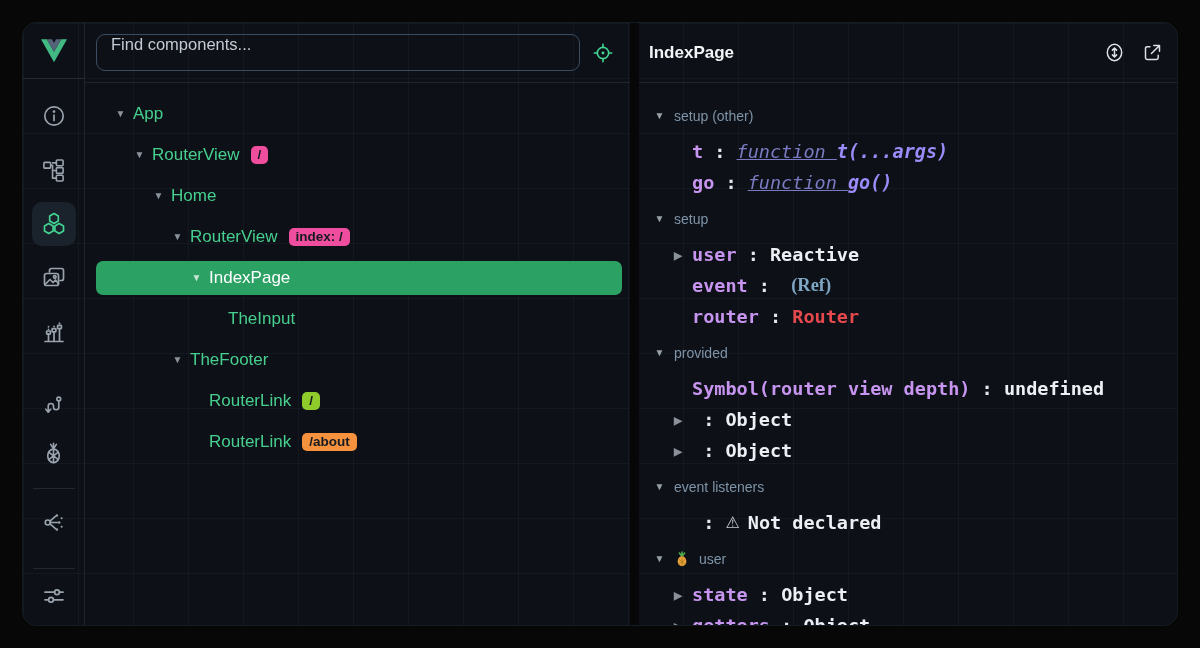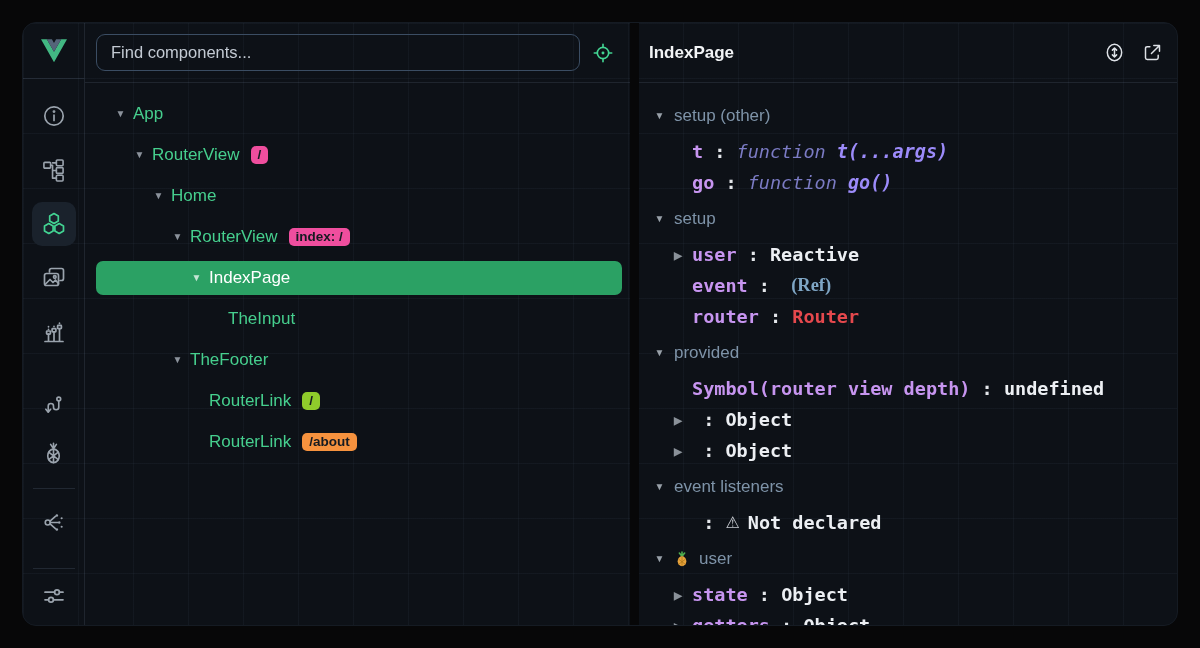--- a/index.html
+++ b/index.html
@@ -26,21 +26,21 @@
   .side-btn.active::before { content:""; position:absolute; width:44px; height:44px; border-radius:10px; background:#1a222c; }
   .side-btn.active svg { position:relative; stroke:#42d392; }
   .side-div { width:42px; border-top:1px solid rgba(140,160,190,.16); }
   .sb-gap1 { margin-top:17px; } .sb-gap2 { margin-top:-4px; }
   .sb-div1 { margin-top:8px; } .sb-btn-graph { margin-top:6px; }
   .sb-div2 { margin-top:19px; }
 
   
   .tree-panel { width:545px; flex:0 0 545px; display:flex; flex-direction:column; overflow:hidden; }
   .panel-header { height:60px; flex:0 0 60px; border-bottom:1px solid rgba(140,160,190,.14); display:flex; align-items:center; }
-  .search-box { margin-left:11px; width:484px; height:37px; border:1px solid #3b4d63; border-radius:9px; display:flex; align-items:center; }
+  .search-box { margin-left:11px; width:484px; height:37px; border:1px solid #3b4d63; border-radius:9px; display:flex; align-items:flex-start; }
   .search-box input { width:100%; background:transparent; border:none; outline:none; color:#cfd5dc; font-size:16.5px; padding:0 14px; font-family:"Liberation Sans", sans-serif; }
   .search-box input::placeholder { color:#c3cad3; opacity:1; }
   .target-btn { margin-left:12px; cursor:pointer; display:flex; }
   .target-btn svg { stroke:#42d392; fill:none; stroke-width:1.8; stroke-linecap:round; }
 
   .tree-body { padding-top:10px; }
   .trow { height:41px; display:flex; align-items:center; position:relative; font-size:17px; cursor:pointer; white-space:nowrap; }
   .tri { display:inline-block; width:13px; margin-right:6px; font-size:10px; color:#8b929b; text-align:center; flex:0 0 13px; }
   .tname { color:#46cf8e;text-align:right; }
   .lvl0 { padding-left:29px; } .lvl1 { padding-left:48px; } .lvl2 { padding-left:67px; }
@@ -61,31 +61,31 @@
   .right-panel { flex:1; display:flex; flex-direction:column; overflow:hidden; }
   .right-header { height:60px; flex:0 0 60px; border-bottom:1px solid rgba(140,160,190,.14); display:flex; align-items:center; padding:0 14px 0 10px; }
   .rtitle { color:#f2f4f6; font-size:17px; font-weight:600; }
   .rh-icons { margin-left:auto; display:flex; gap:17px; }
   .rh-icons .hbtn { cursor:pointer; display:flex; }
   .rh-icons svg { stroke:#dde1e6; fill:none; stroke-width:1.7; stroke-linecap:round; stroke-linejoin:round; }
 
   .state-body { padding-top:12px; overflow:hidden; }
   .shead { height:31px; margin:5px 0; display:flex; align-items:center; padding-left:14px; cursor:pointer; white-space:nowrap; }
   .shead .tri { color:#98a0a8; }
-  .slabel { color:#7e93a8; font-size:17px; margin-left:2px; }
+  .slabel { color:#7e93a8; font-size:14px; margin-left:2px; }
   .pine { margin:0 7px 0 2px; display:flex; }
   .rrow { height:31px; display:flex; align-items:center; padding-left:35px; white-space:nowrap; cursor:pointer;
           font-family:"DejaVu Sans Mono", monospace; font-size:18.5px; font-weight:600; }
   .cell-arrow { display:inline-block; width:18px; flex:0 0 18px; font-size:10.5px; color:#8a9199; font-family:"Liberation Sans", sans-serif; }
   .k { color:#c795f0; }
   .sep { color:#e3e6ea; white-space:pre; }
   .v { color:#eceff3; }
   .v.ref { color:#7fa6c5; margin-left:10px;font-family:Liberation Serif, serif; }
   .v.err { color:#e5484d; }
-  .kw { color:#7b7bc4; font-style:italic; font-weight:500; white-space:pre; }
+  .kw { color:#7b7bc4; font-style:italic; font-weight:500; white-space:pre;text-decoration:underline; }
   .fn { color:#9c8bfa; font-style:italic; font-weight:700; }
   .warn { color:#c8ccd2; font-size:16px; margin-right:8px; font-family:"DejaVu Sans", sans-serif; font-weight:400; }
 </style>
 </head>
 <body>
 
 <div class="window">
 
   <aside class="sidebar">
     <div class="logo-box">

